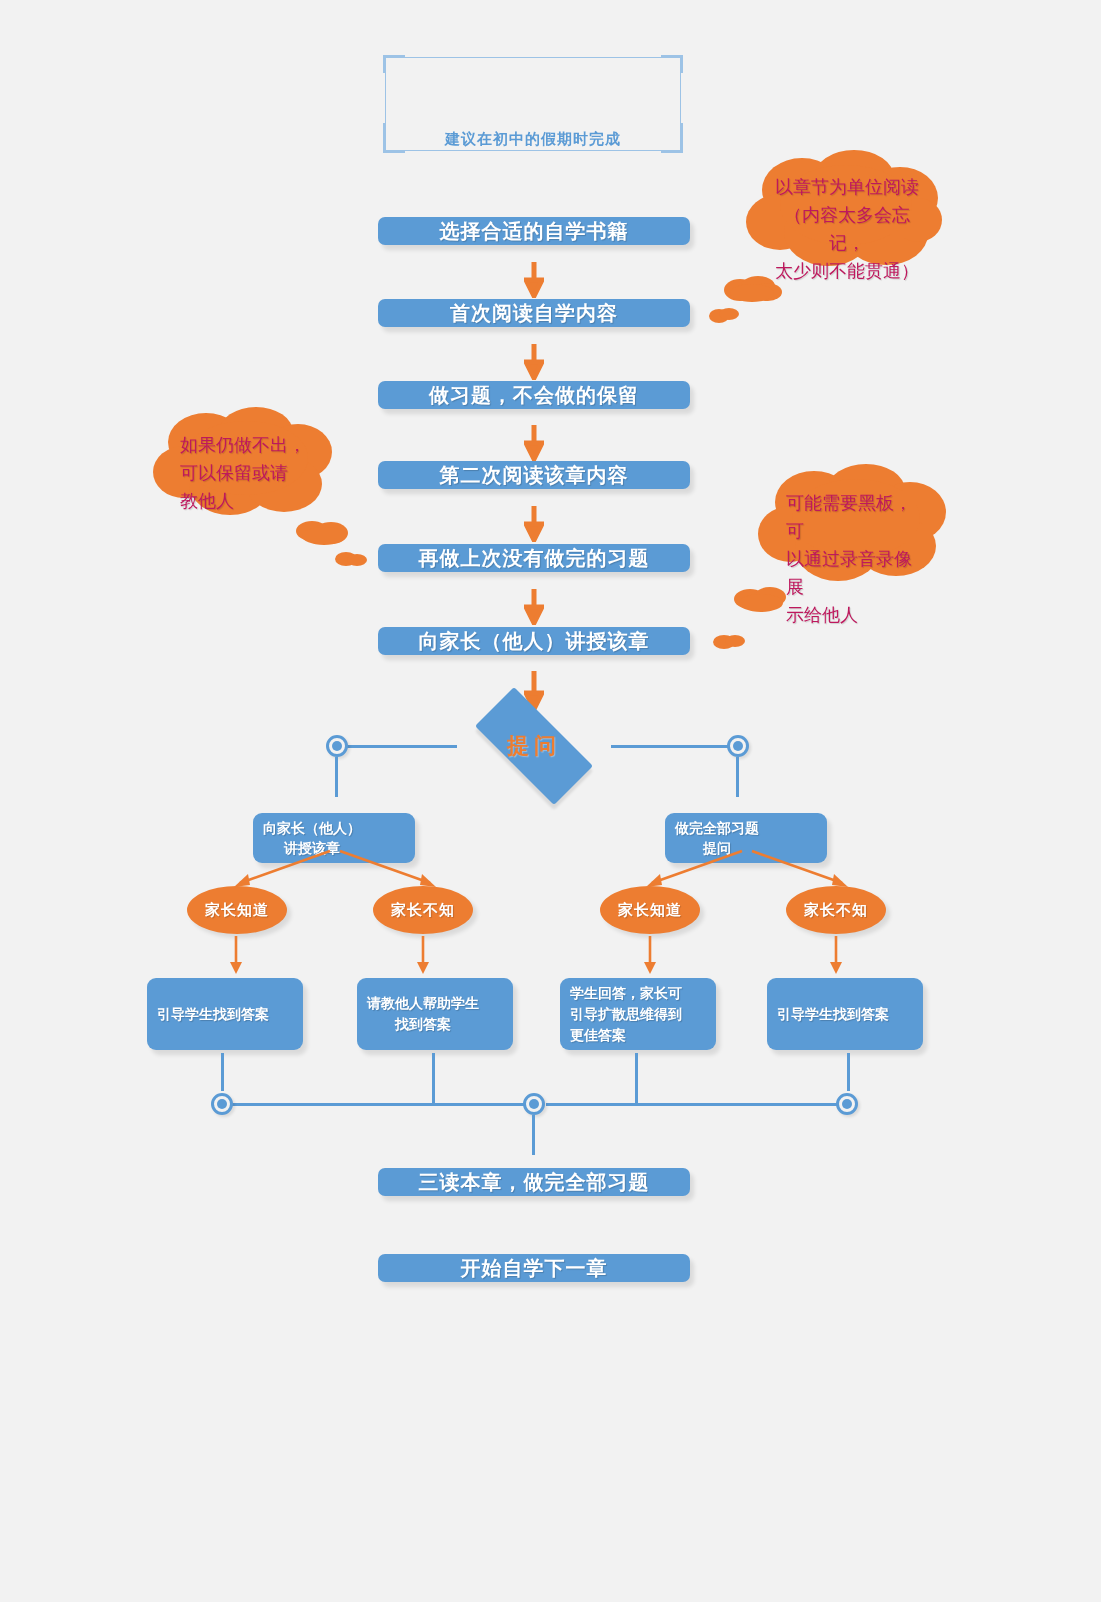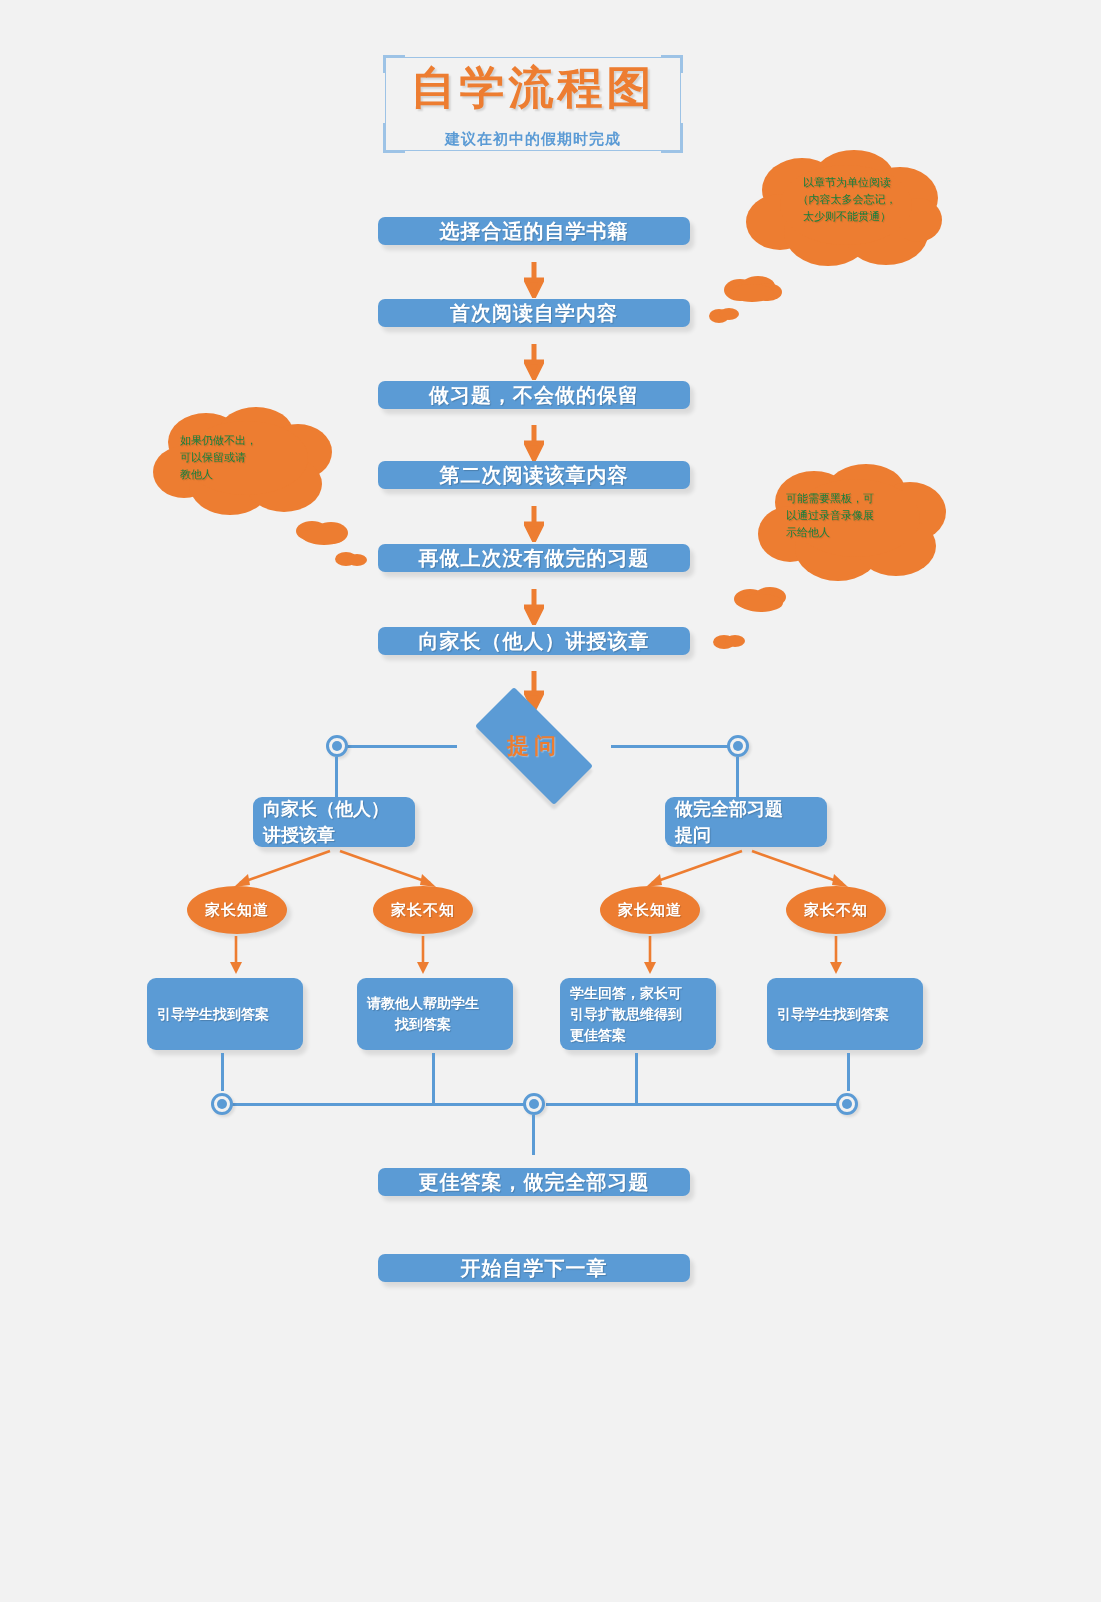--- a/index.html
+++ b/index.html
@@ -105,27 +105,28 @@
   .pbox.main {
     left: 378px;
     width: 312px;
     height: 28px;
     font-size: 20px;
     letter-spacing: 1px;
   }
   .pbox.sub {
     width: 162px;
     height: 50px;
-    font-size: 18px;
+    font-size: 14px;
     line-height: 1.45;
     justify-content: flex-start;
     align-items: center;
     padding: 0 10px;
-    text-align: left;
+    text-align: center;
     border-radius: 9px;
+    margin-top: 16px;
   }
   .pbox.result {
     width: 156px;
     height: 72px;
     font-size: 14px;
     line-height: 1.5;
     justify-content: flex-start;
     align-items: center;
     padding: 0 10px;
     text-align: left;
@@ -179,22 +180,22 @@
     letter-spacing: 1px;
   }
 
   
   .cloud {
     position: absolute;
   }
   .cloud svg { display: block; overflow: visible; }
   .cloud-text {
     position: absolute;
-    color: #15803d;
-    font-size: 11px;
+    color: #be185d;
+    font-size: 18px;
     line-height: 1.55;
     text-shadow: 1px 1px 1px rgba(0,0,0,0.15);
   }
 
   
   .vline {
     position: absolute;
     background: #5b9bd5;
     width: 3px;
   }
@@ -230,21 +231,20 @@
 <body>
 
 <div id="canvas">
 
   <div class="title-wrap">
     <div class="title-bracket"></div>
     <div class="title-mask-t"></div>
     <div class="title-mask-b"></div>
     <div class="title-mask-l"></div>
     <div class="title-mask-r"></div>
-    <div class="main-title">自学流程图</div>
     <div class="sub-title">建议在初中的假期时完成</div>
   </div>
 
   <div class="pbox main" style="top:217px;">选择合适的自学书籍</div>
   <div class="pbox main" style="top:299px;">首次阅读自学内容</div>
   <div class="pbox main" style="top:461px;">第二次阅读该章内容</div>
   <div class="pbox main" style="top:381px;">做习题，不会做的保留</div>
   <div class="pbox main" style="top:544px;">再做上次没有做完的习题</div>
   <div class="pbox main" style="top:627px;">向家长（他人）讲授该章</div>
 
@@ -482,16 +482,16 @@
 
   <div class="hline" style="left:232px; top:1103px; width:302px;"></div>
   <div class="hline" style="left:546px; top:1103px; width:302px;"></div>
 
   <div class="node-circle" style="left:211px; top:1093px;"></div>
   <div class="node-circle" style="left:523px; top:1093px;"></div>
   <div class="node-circle" style="left:836px; top:1093px;"></div>
 
   <div class="vline" style="left:532px; top:1115px; height:40px;"></div>
 
-  <div class="pbox main" style="top:1168px;">更佳答案，做完全部习题</div>
+  <div class="pbox main" style="top:1168px;">三读本章，做完全部习题</div>
   <div class="pbox main" style="top:1254px;">开始自学下一章</div>
 
 </div>
 
 </body></html>

